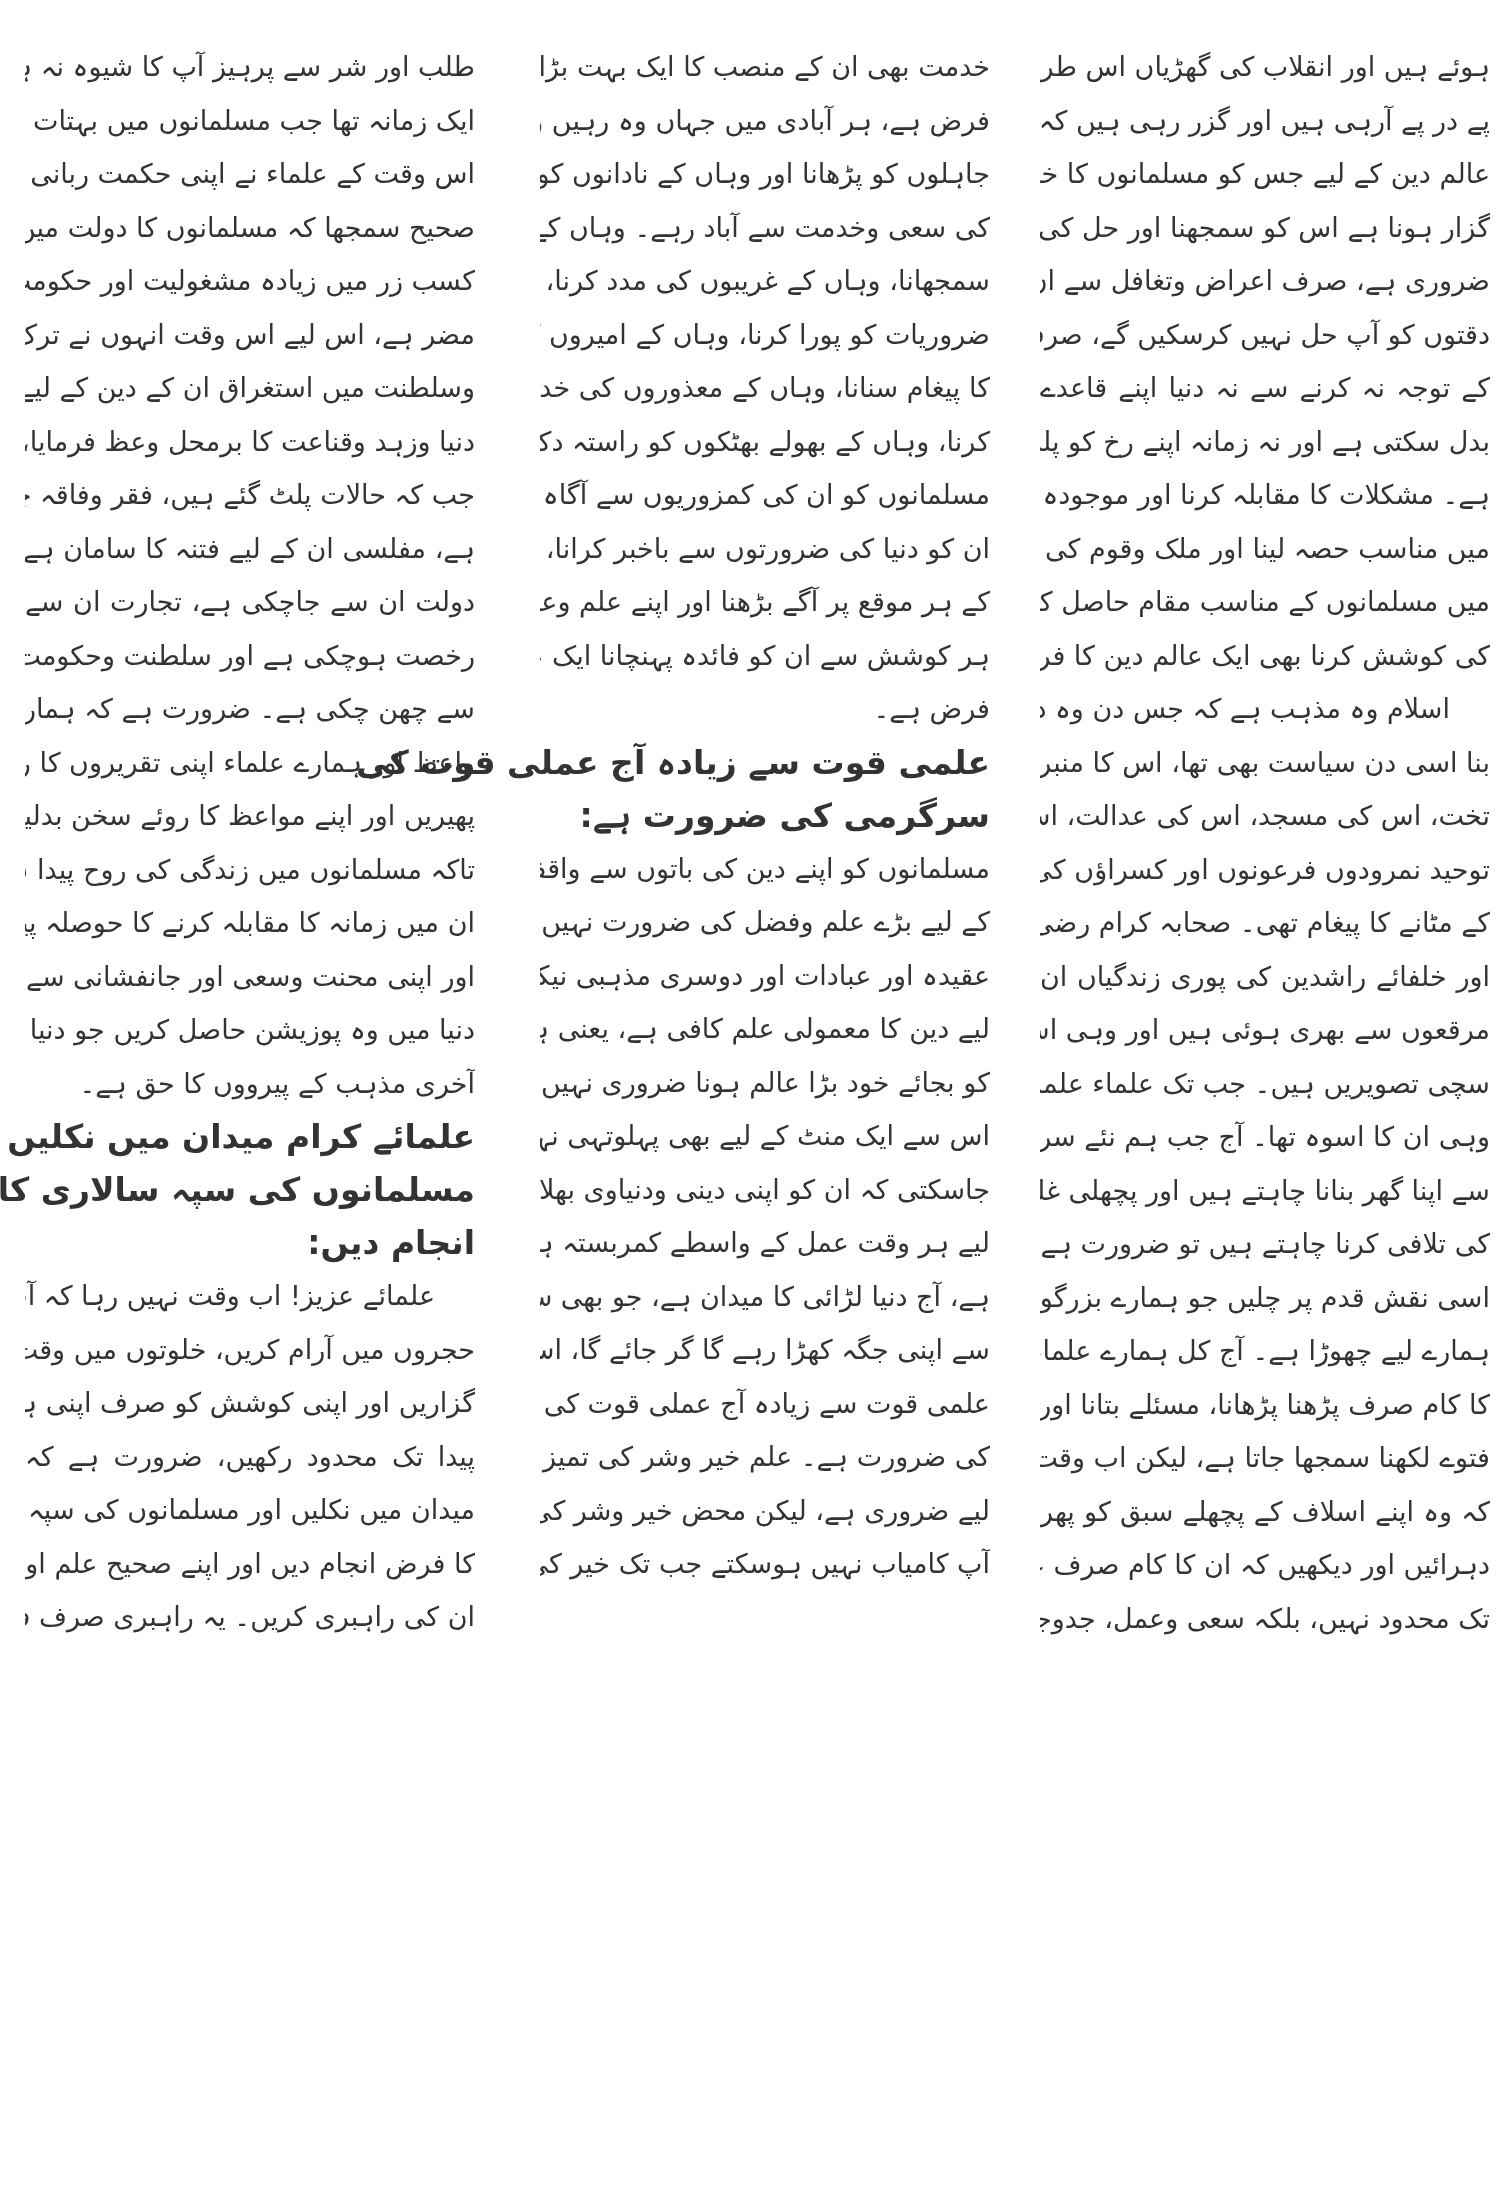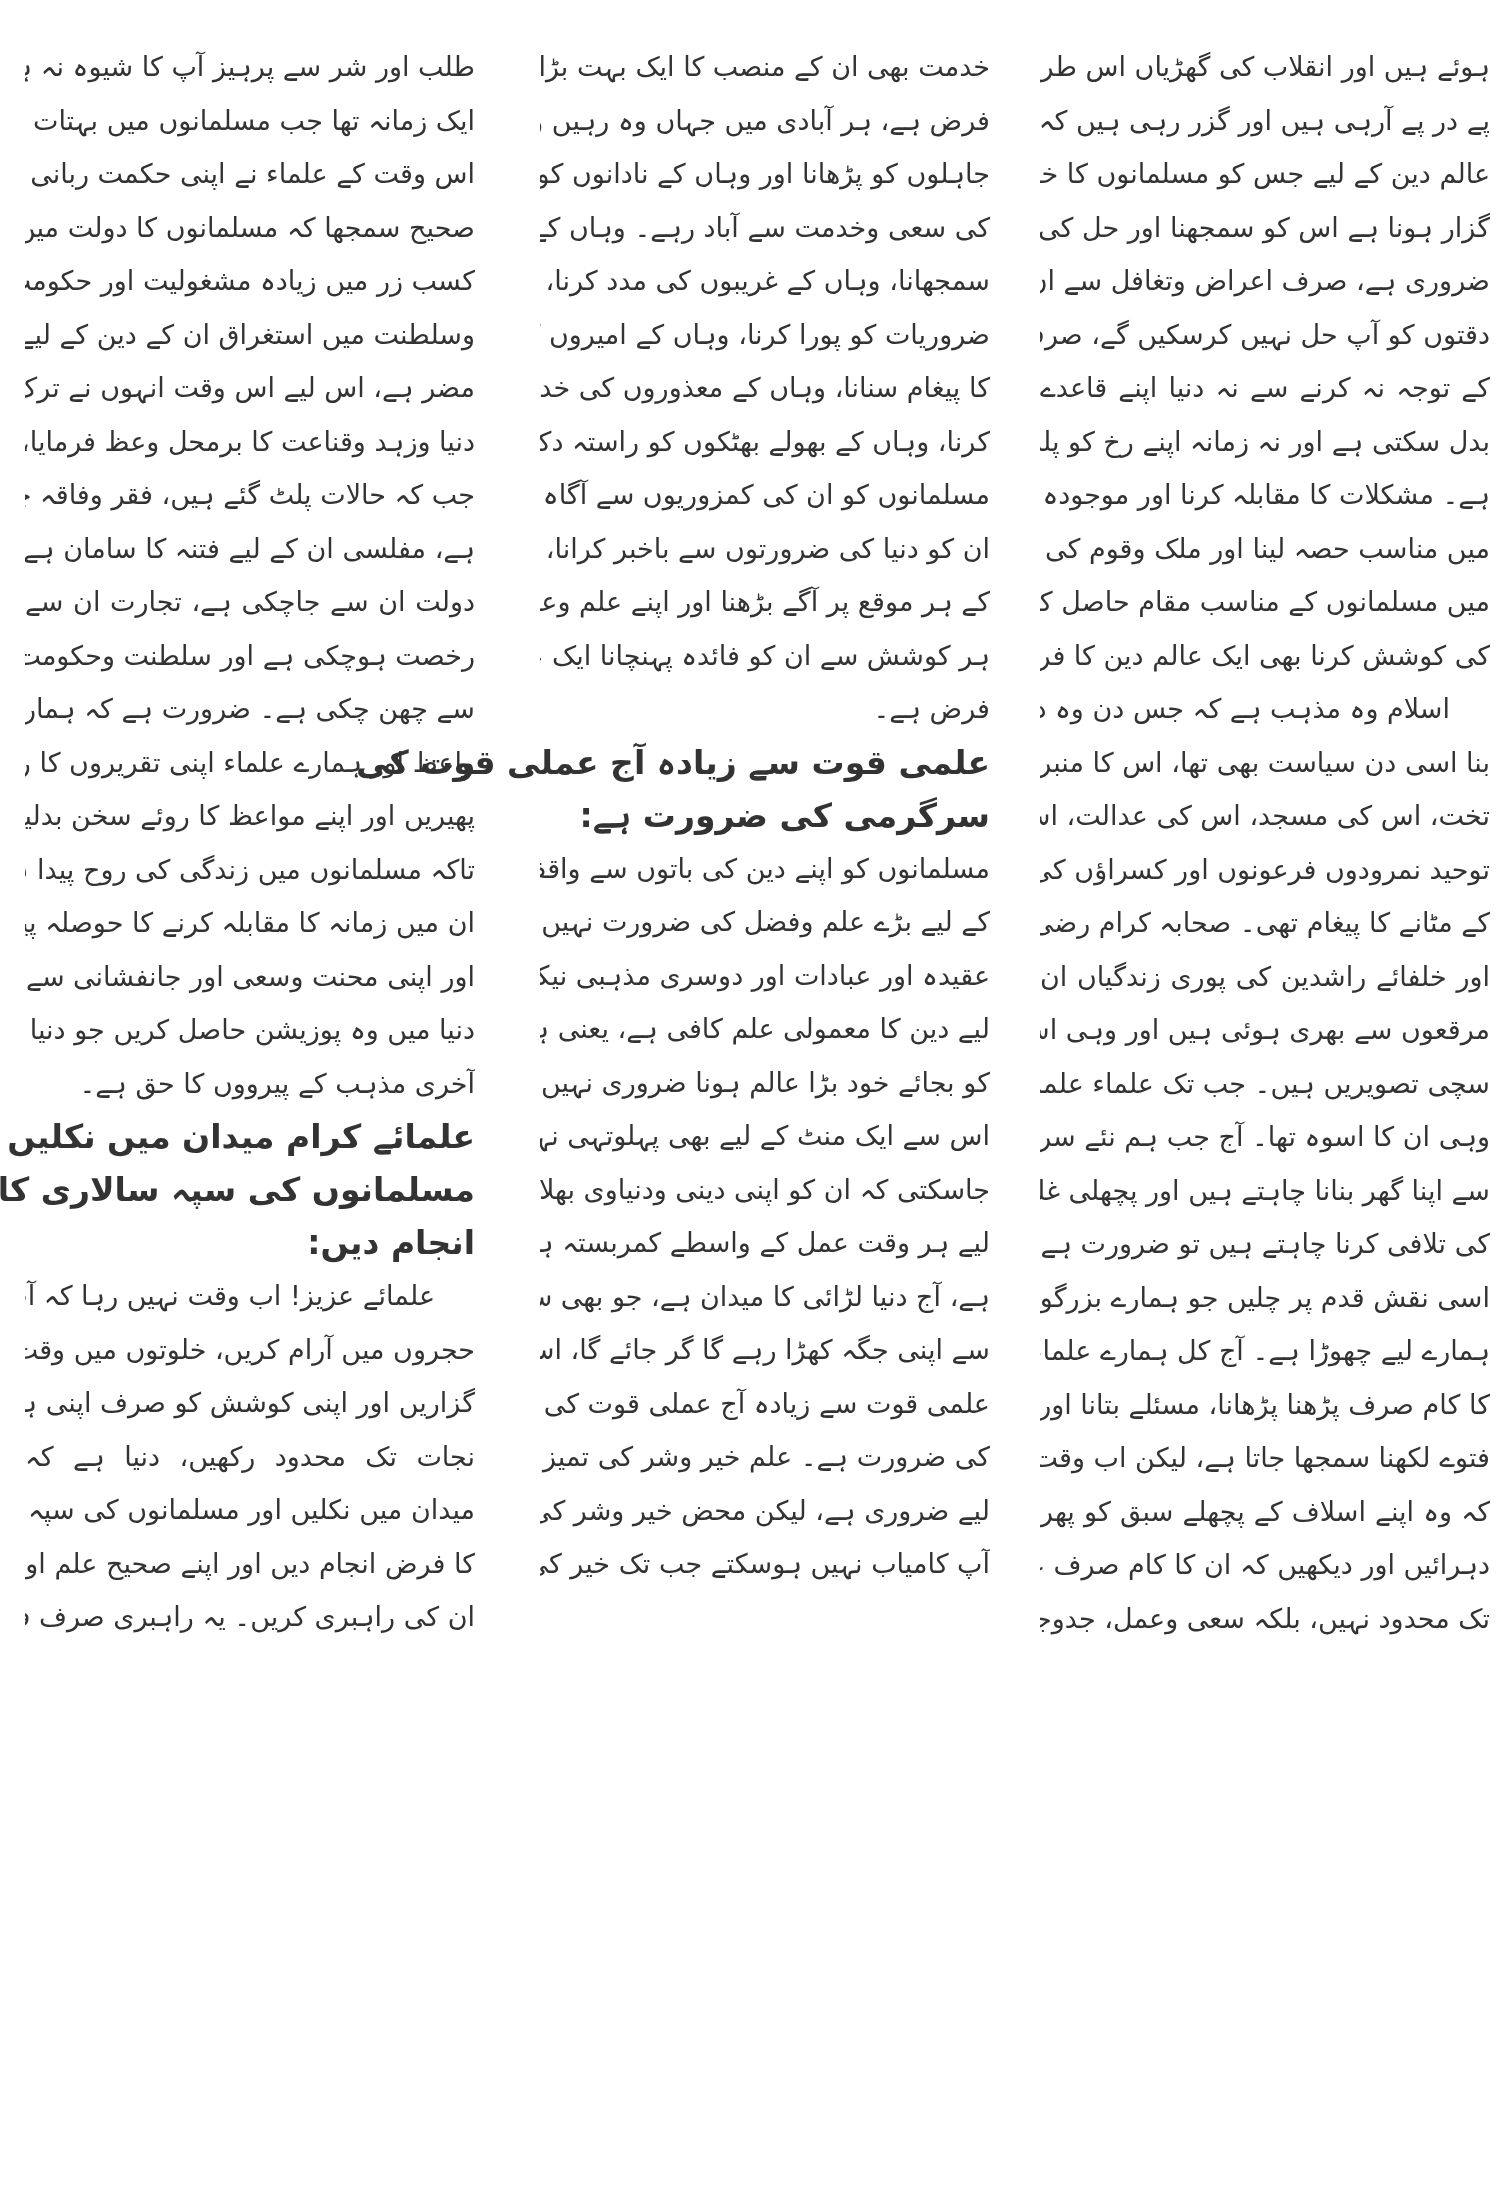--- a/index.html
+++ b/index.html
@@ -112,22 +112,22 @@
       </div>
   </div>
 
   <div class="col col-left">
     <div id="l-p0">
         <span class="line">طلب اور شر سے پرہیز آپ کا شیوہ نہ ہو۔</span>
         <span class="line">ایک زمانہ تھا جب مسلمانوں میں بہتات تھی،</span>
         <span class="line">اس وقت کے علماء نے اپنی حکمت ربانی سے یہ</span>
         <span class="line">صحیح سمجھا کہ مسلمانوں کا دولت میں انہماک،</span>
         <span class="line">کسب زر میں زیادہ مشغولیت اور حکومت</span>
+        <span class="line">مضر ہے، اس لیے اس وقت انہوں نے ترک</span>
         <span class="line">وسلطنت میں استغراق ان کے دین کے لیے</span>
-        <span class="line">مضر ہے، اس لیے اس وقت انہوں نے ترک</span>
         <span class="line">دنیا وزہد وقناعت کا برمحل وعظ فرمایا، لیکن اب</span>
         <span class="line">جب کہ حالات پلٹ گئے ہیں، فقر وفاقہ چھایا</span>
         <span class="line">ہے، مفلسی ان کے لیے فتنہ کا سامان ہے،</span>
         <span class="line">دولت ان سے جاچکی ہے، تجارت ان سے</span>
         <span class="line">رخصت ہوچکی ہے اور سلطنت وحکومت ان</span>
         <span class="line">سے چھن چکی ہے۔ ضرورت ہے کہ ہمارے</span>
         <span class="line">واعظ اور ہمارے علماء اپنی تقریروں کا رخ</span>
         <span class="line">پھیریں اور اپنے مواعظ کا روئے سخن بدلیں،</span>
         <span class="line">تاکہ مسلمانوں میں زندگی کی روح پیدا ہو اور</span>
         <span class="line">ان میں زمانہ کا مقابلہ کرنے کا حوصلہ پیدا ہو</span>
@@ -137,20 +137,20 @@
       </div>
     <div id="l-h">
         <span class="heading">علمائے کرام میدان میں نکلیں اور</span>
         <span class="heading">مسلمانوں کی سپہ سالاری کا فرض</span>
         <span class="heading last">انجام دیں:</span>
       </div>
     <div id="l-p1">
         <span class="line indent">علمائے عزیز! اب وقت نہیں رہا کہ آپ</span>
         <span class="line">حجروں میں آرام کریں، خلوتوں میں وقت</span>
         <span class="line">گزاریں اور اپنی کوشش کو صرف اپنی ہی</span>
-        <span class="line">نجات تک محدود رکھیں، دنیا ہے کہ</span>
+        <span class="line">پیدا تک محدود رکھیں، ضرورت ہے کہ</span>
         <span class="line">میدان میں نکلیں اور مسلمانوں کی سپہ سالاری</span>
         <span class="line">کا فرض انجام دیں اور اپنے صحیح علم اور عمل سے</span>
         <span class="line last">ان کی راہبری کریں۔ یہ راہبری صرف فقہی</span>
       </div>
   </div>
 
 </div>
 
 </body></html>

